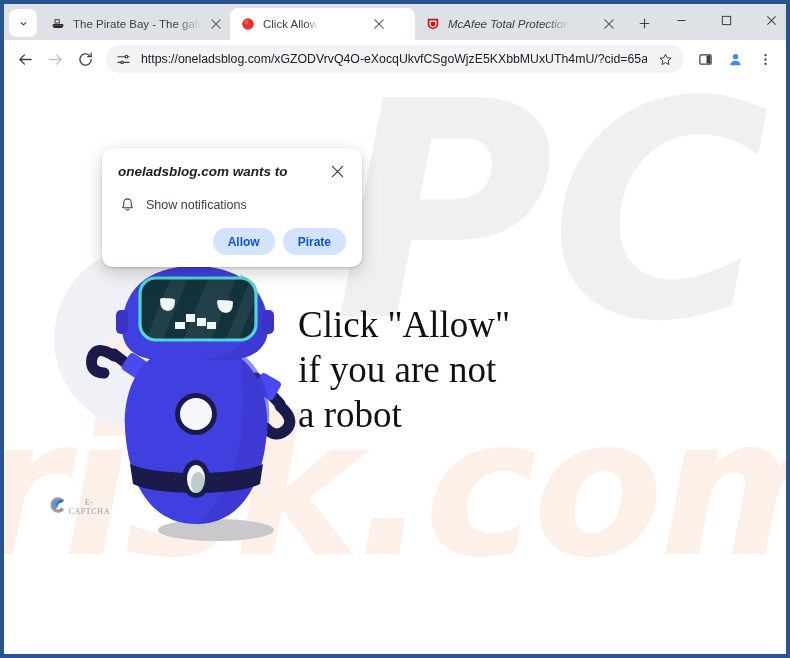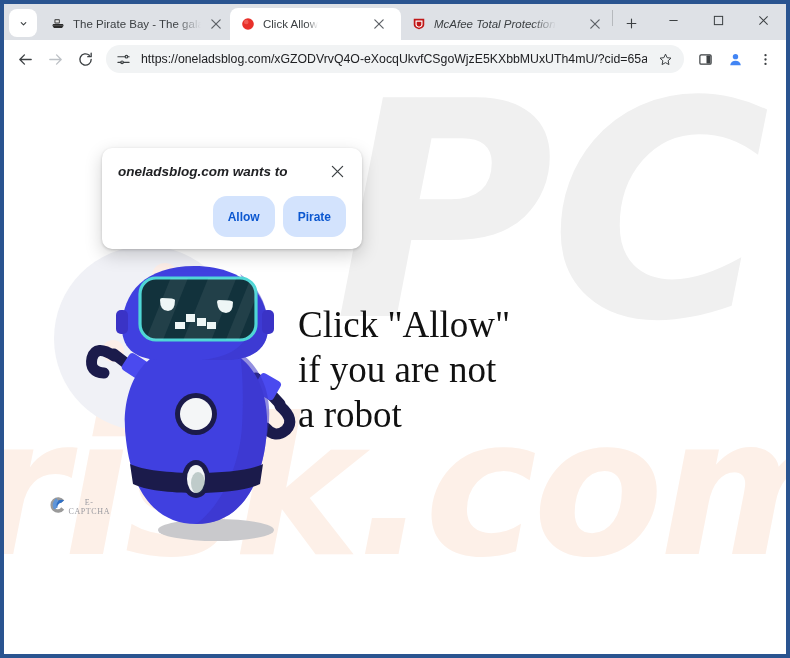--- a/index.html
+++ b/index.html
@@ -210,21 +210,21 @@
   .perm-row {
     display: flex; align-items: center; gap: 11px;
     margin-top: 17px; padding-left: 2px;
   }
   .perm-row-label { font-size: 12.5px; color: #3c4043; }
   .perm-actions {
     display: flex; justify-content: flex-end; gap: 8px;
     margin-top: 16px;
   }
   .pill {
-    min-width: 56px; height: 41px;
+    min-width: 56px; height: 27px;
     border-radius: 14px;
     background: #d3e3fd;
     color: #0b57d0;
     font-size: 12px; font-weight: 700;
     display: flex; align-items: center; justify-content: center;
     padding: 0 15px;
     border: none;
     font-family: "Liberation Sans", sans-serif;
   }
 </style>
@@ -251,21 +251,21 @@
         </svg>
       </span>
       <span class="tab-title">The Pirate Bay - The galaxy's m</span>
       <span class="tab-close">
         <svg width="10" height="10" viewBox="0 0 12 12">
           <path d="M1 1l10 10M11 1L1 11" stroke="#5f6368" stroke-width="1.5" stroke-linecap="round"></path>
         </svg>
       </span>
     </div>
 
-    <div class="tab active" style="padding-right:14px;">
+    <div class="tab active" style="padding-right:28px;">
       <span class="tab-favicon">
         <svg width="14" height="14" viewBox="0 0 24 24">
           <circle cx="12" cy="12" r="10" fill="#e8302a"></circle>
           <circle cx="9" cy="8.5" r="4" fill="#f36a62" opacity=".75"></circle>
         </svg>
       </span>
       <span class="tab-title" style="max-width:108px;">Click Allow</span>
       <span class="tab-close" style="margin-left:46px;">
         <svg width="10" height="10" viewBox="0 0 12 12">
           <path d="M1 1l10 10M11 1L1 11" stroke="#5f6368" stroke-width="1.5" stroke-linecap="round"></path>
@@ -452,20 +452,29 @@
     <div class="perm-popup">
       <div class="perm-head">
         <div class="perm-title">oneladsblog.com wants to</div>
         <div class="perm-close">
           <svg width="13" height="13" viewBox="0 0 14 14">
             <path d="M1.5 1.5l11 11M12.5 1.5l-11 11" stroke="#3c4043" stroke-width="1.35" stroke-linecap="round"></path>
           </svg>
         </div>
       </div>
 
+      <div class="perm-row">
+        <span style="display:flex;">
+          <svg width="15" height="15" viewBox="0 0 24 24">
+            <path d="M12 3a6 6 0 0 0-6 6v4.2L4.4 16.2a.6.6 0 0 0 .5.9h14.2a.6.6 0 0 0 .5-.9L18 13.2V9a6 6 0 0 0-6-6z" fill="none" stroke="#3c4043" stroke-width="1.7" stroke-linejoin="round"></path>
+            <path d="M9.7 19.4a2.4 2.4 0 0 0 4.6 0" fill="none" stroke="#3c4043" stroke-width="1.7" stroke-linecap="round"></path>
+          </svg>
+        </span>
+        <span class="perm-row-label">Show notifications</span>
+      </div>
 
       <div class="perm-actions">
         <button class="pill">Allow</button>
         <button class="pill">Pirate</button>
       </div>
     </div>
 
   </div>
 </div>
 

